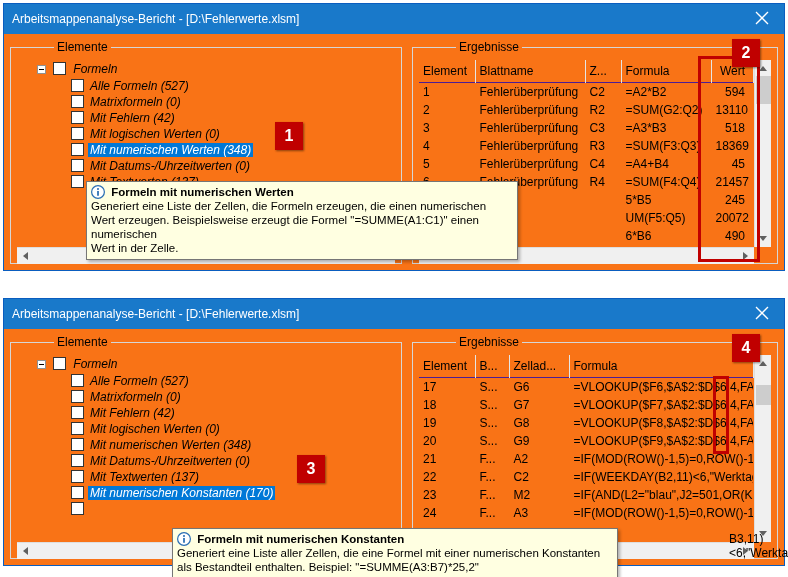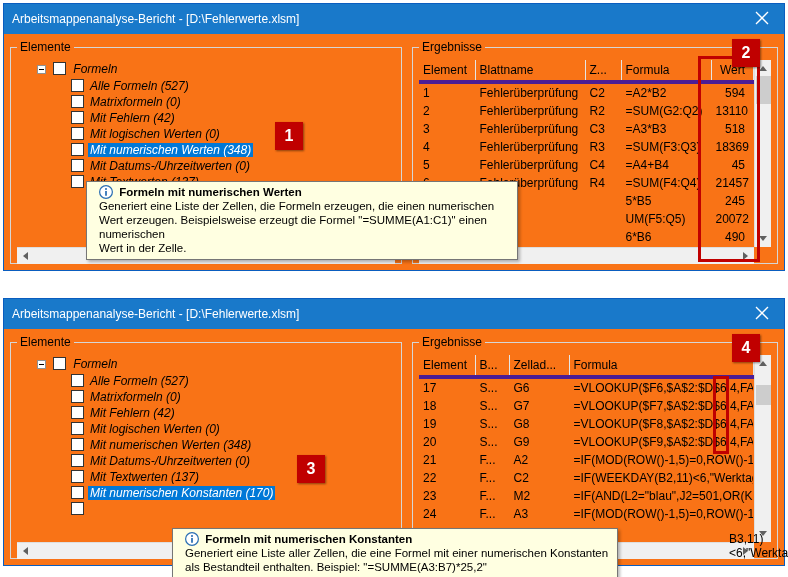--- a/index.html
+++ b/index.html
@@ -22,21 +22,21 @@
     display: flex; align-items: center; justify-content: center; cursor: pointer;
   }
   .titlebar .close svg { width: 14px; height: 14px; stroke: #fff; stroke-width: 1.3; }
 
   .client { position: relative; height: calc(100% - 30px); padding: 6px; }
 
   fieldset.panel {
     border: 1px solid #d6d6d6; position: absolute; top: 6px; bottom: 6px;
     margin: 0; padding: 6px 6px 6px 6px;
   }
-  fieldset.panel > legend { padding: 0 3px; font-size: 12px; color: #000; }
+  fieldset.panel > legend { padding: 0 3px; font-size: 12px; color: #000; margin-left: 37px; }
   .panel-left  { left: 6px;  width: 392px; }
   .panel-right { left: 408px; right: 6px;  }
 
   
   .tree-wrap { position: relative; width: 100%; height: 204px; overflow: hidden; font-style: italic; }
   .tree-scroll { position: absolute; left: 0; right: 0; bottom: 0; height: 17px; }
   .h-scroll {
     background: #f0f0f0; border-top: 1px solid #dedede; width: 100%; height: 17px;
     display: flex; align-items: center; justify-content: space-between; padding: 0 1px;
   }
@@ -80,27 +80,27 @@
   }
   .v-scroll .thumb { background:#cdcdcd; width:15px; height:28px; margin:0 auto; }
   .v-scroll .track { flex: 1; display: flex; flex-direction: column; }
   .grid { position:absolute; left:0; top:0; right:17px; bottom:17px; overflow:hidden; }
   .grid table { border-collapse: collapse; width: 100%; table-layout: fixed; }
   .grid th, .grid td {
     text-align: left; font-weight: normal; padding: 2px 4px; height: 18px;
     border-right: 1px solid transparent; white-space: nowrap; overflow: hidden;
   }
   .grid thead th { border-right: 1px solid #e5e5e5; color:#000; height: 22px; }
-  .grid thead tr { border-bottom: 4px solid #4c1d95; }
+  .grid thead tr { border-bottom: 1px solid #4c1d95; }
   .grid .col-right { text-align: right; padding-right: 8px; }
 
   
   .tooltip {
     position:absolute; background:#ffffe1; border:1px solid #767676;
-    padding: 3px 6px 4px 12px; font-size:11.5px; line-height:14px; z-index:20;
+    padding: 3px 6px 4px 4px; font-size:11.5px; line-height:14px; z-index:20;
     box-shadow: 2px 2px 3px rgba(0,0,0,0.28);
   }
   .tooltip .tt-head { font-weight:bold; }
   .tooltip .tt-icon {
     display:inline-flex; width:14px; height:14px; border-radius:50%;
     justify-content:center; align-items:center;
     vertical-align:-3px; margin-right:3px; position: relative;
   }
   .tooltip .tt-icon svg { width:14px; height:14px; display:block; }
 

